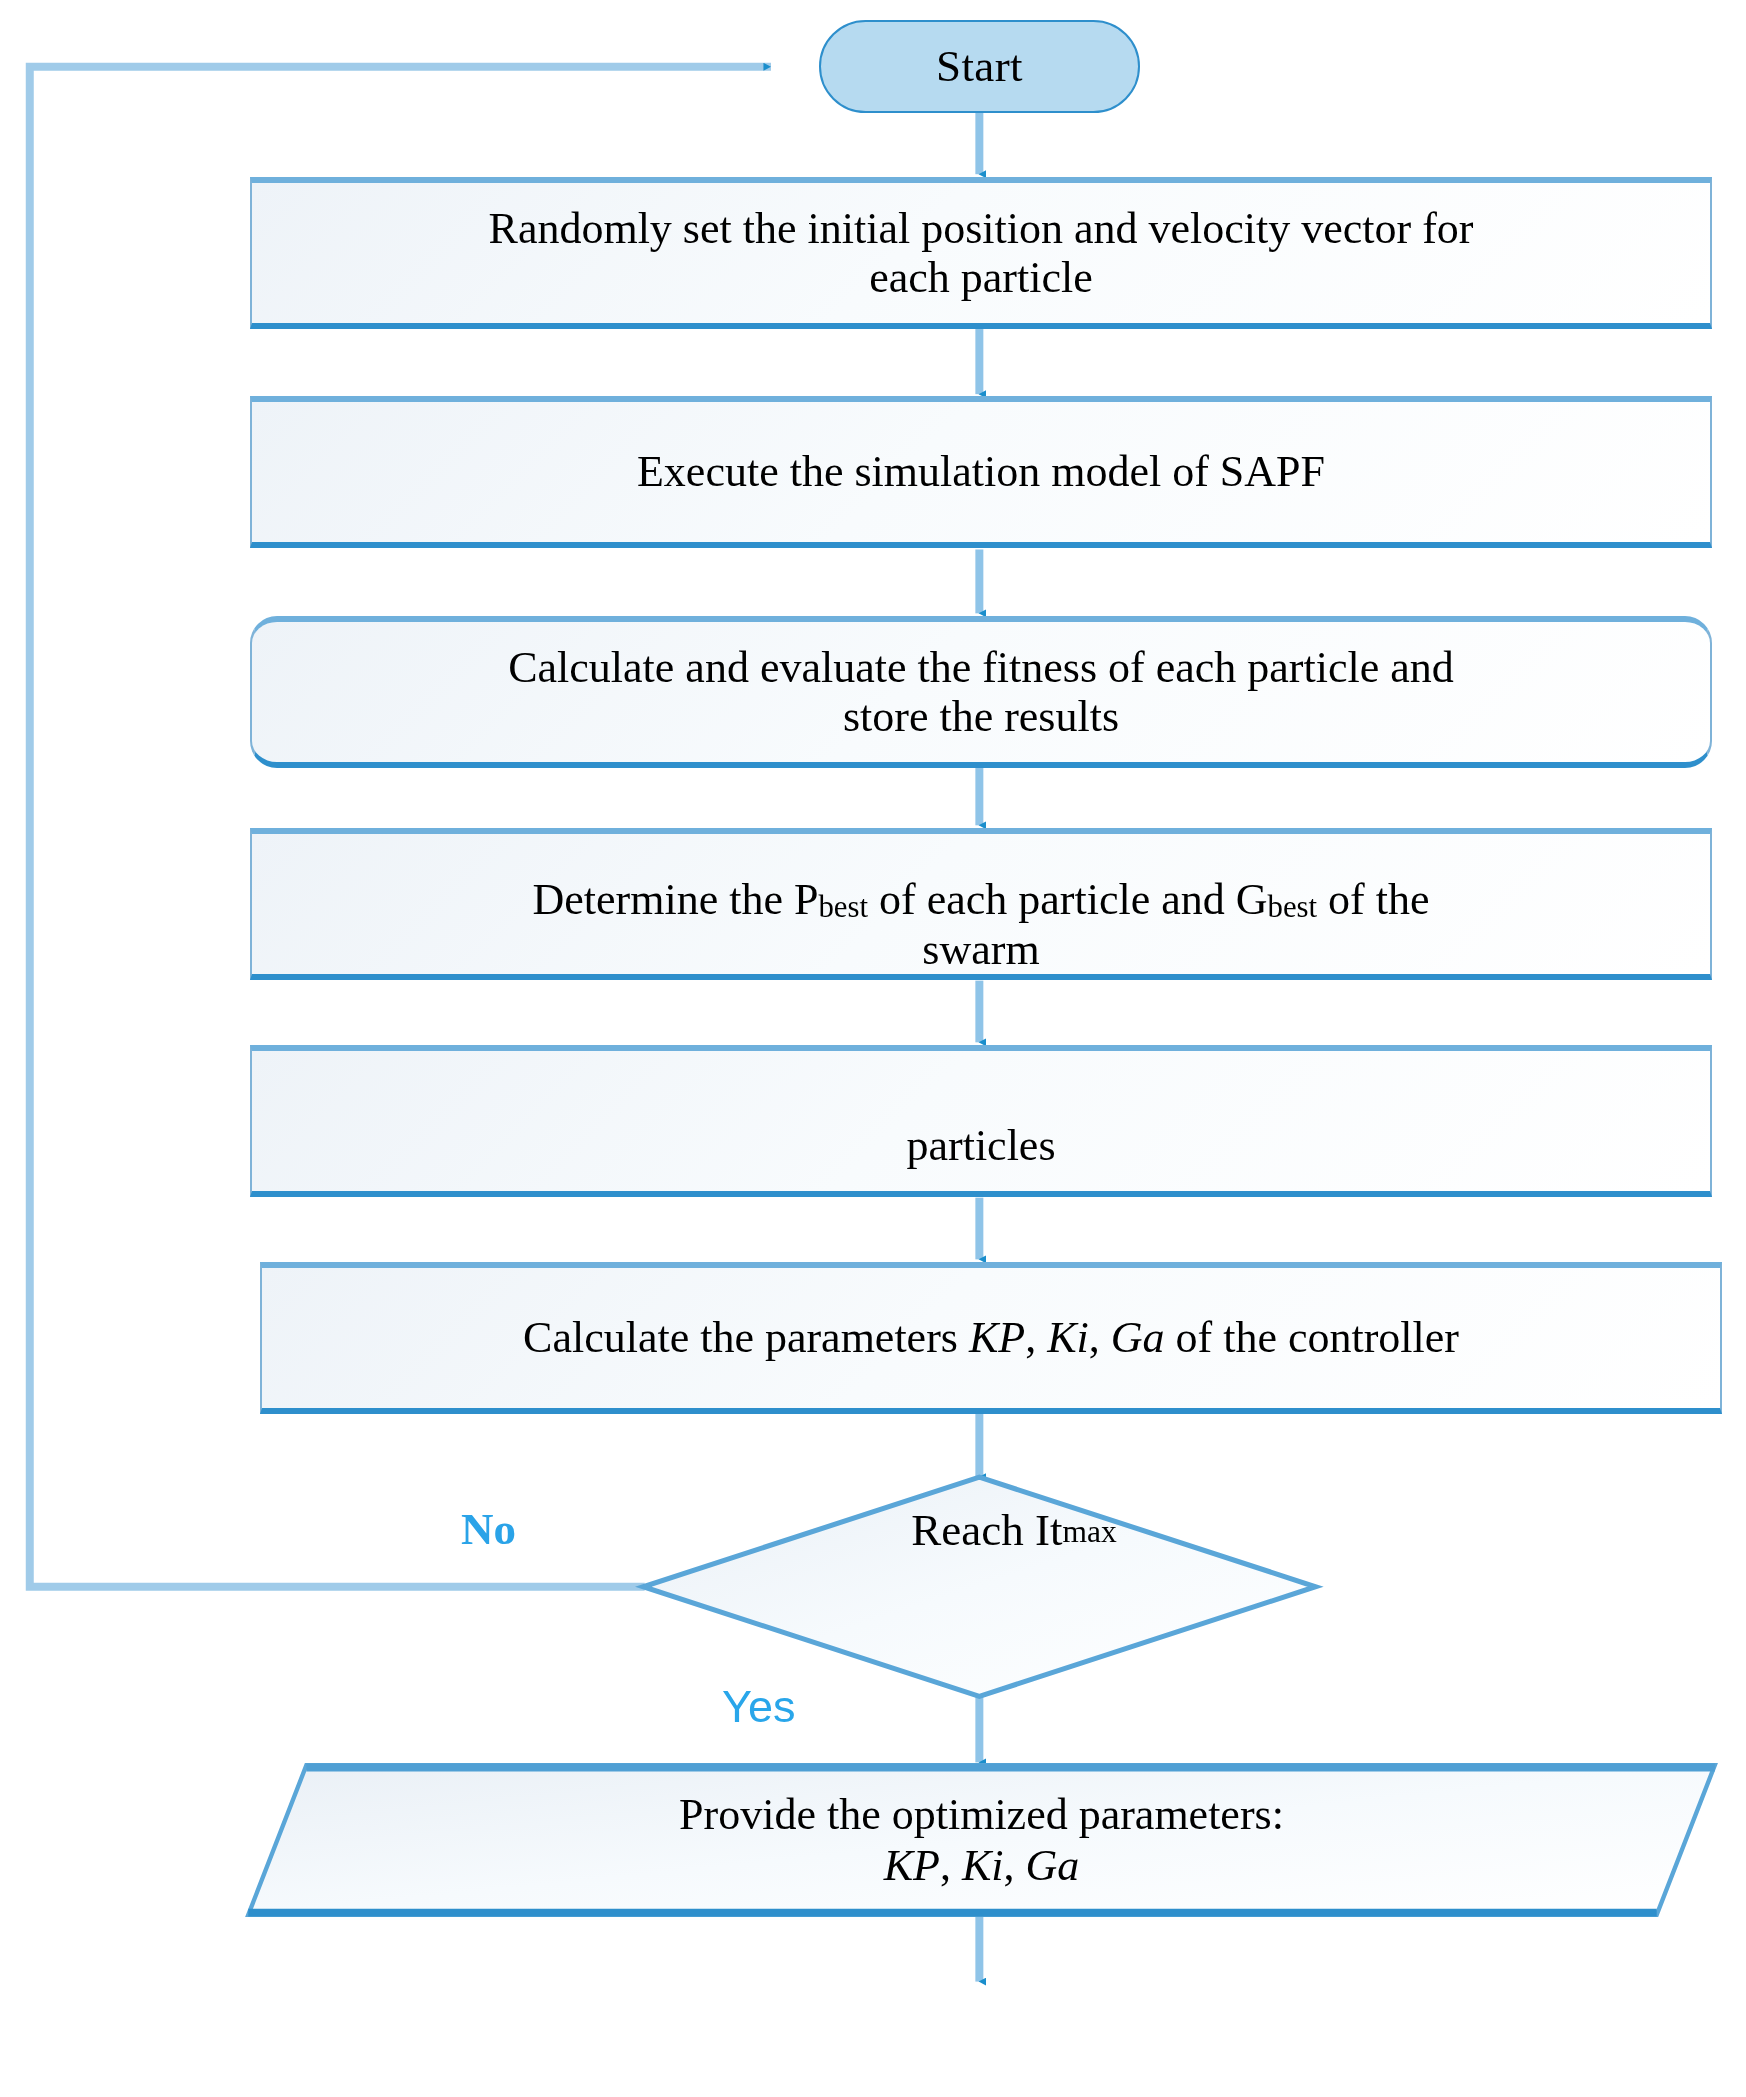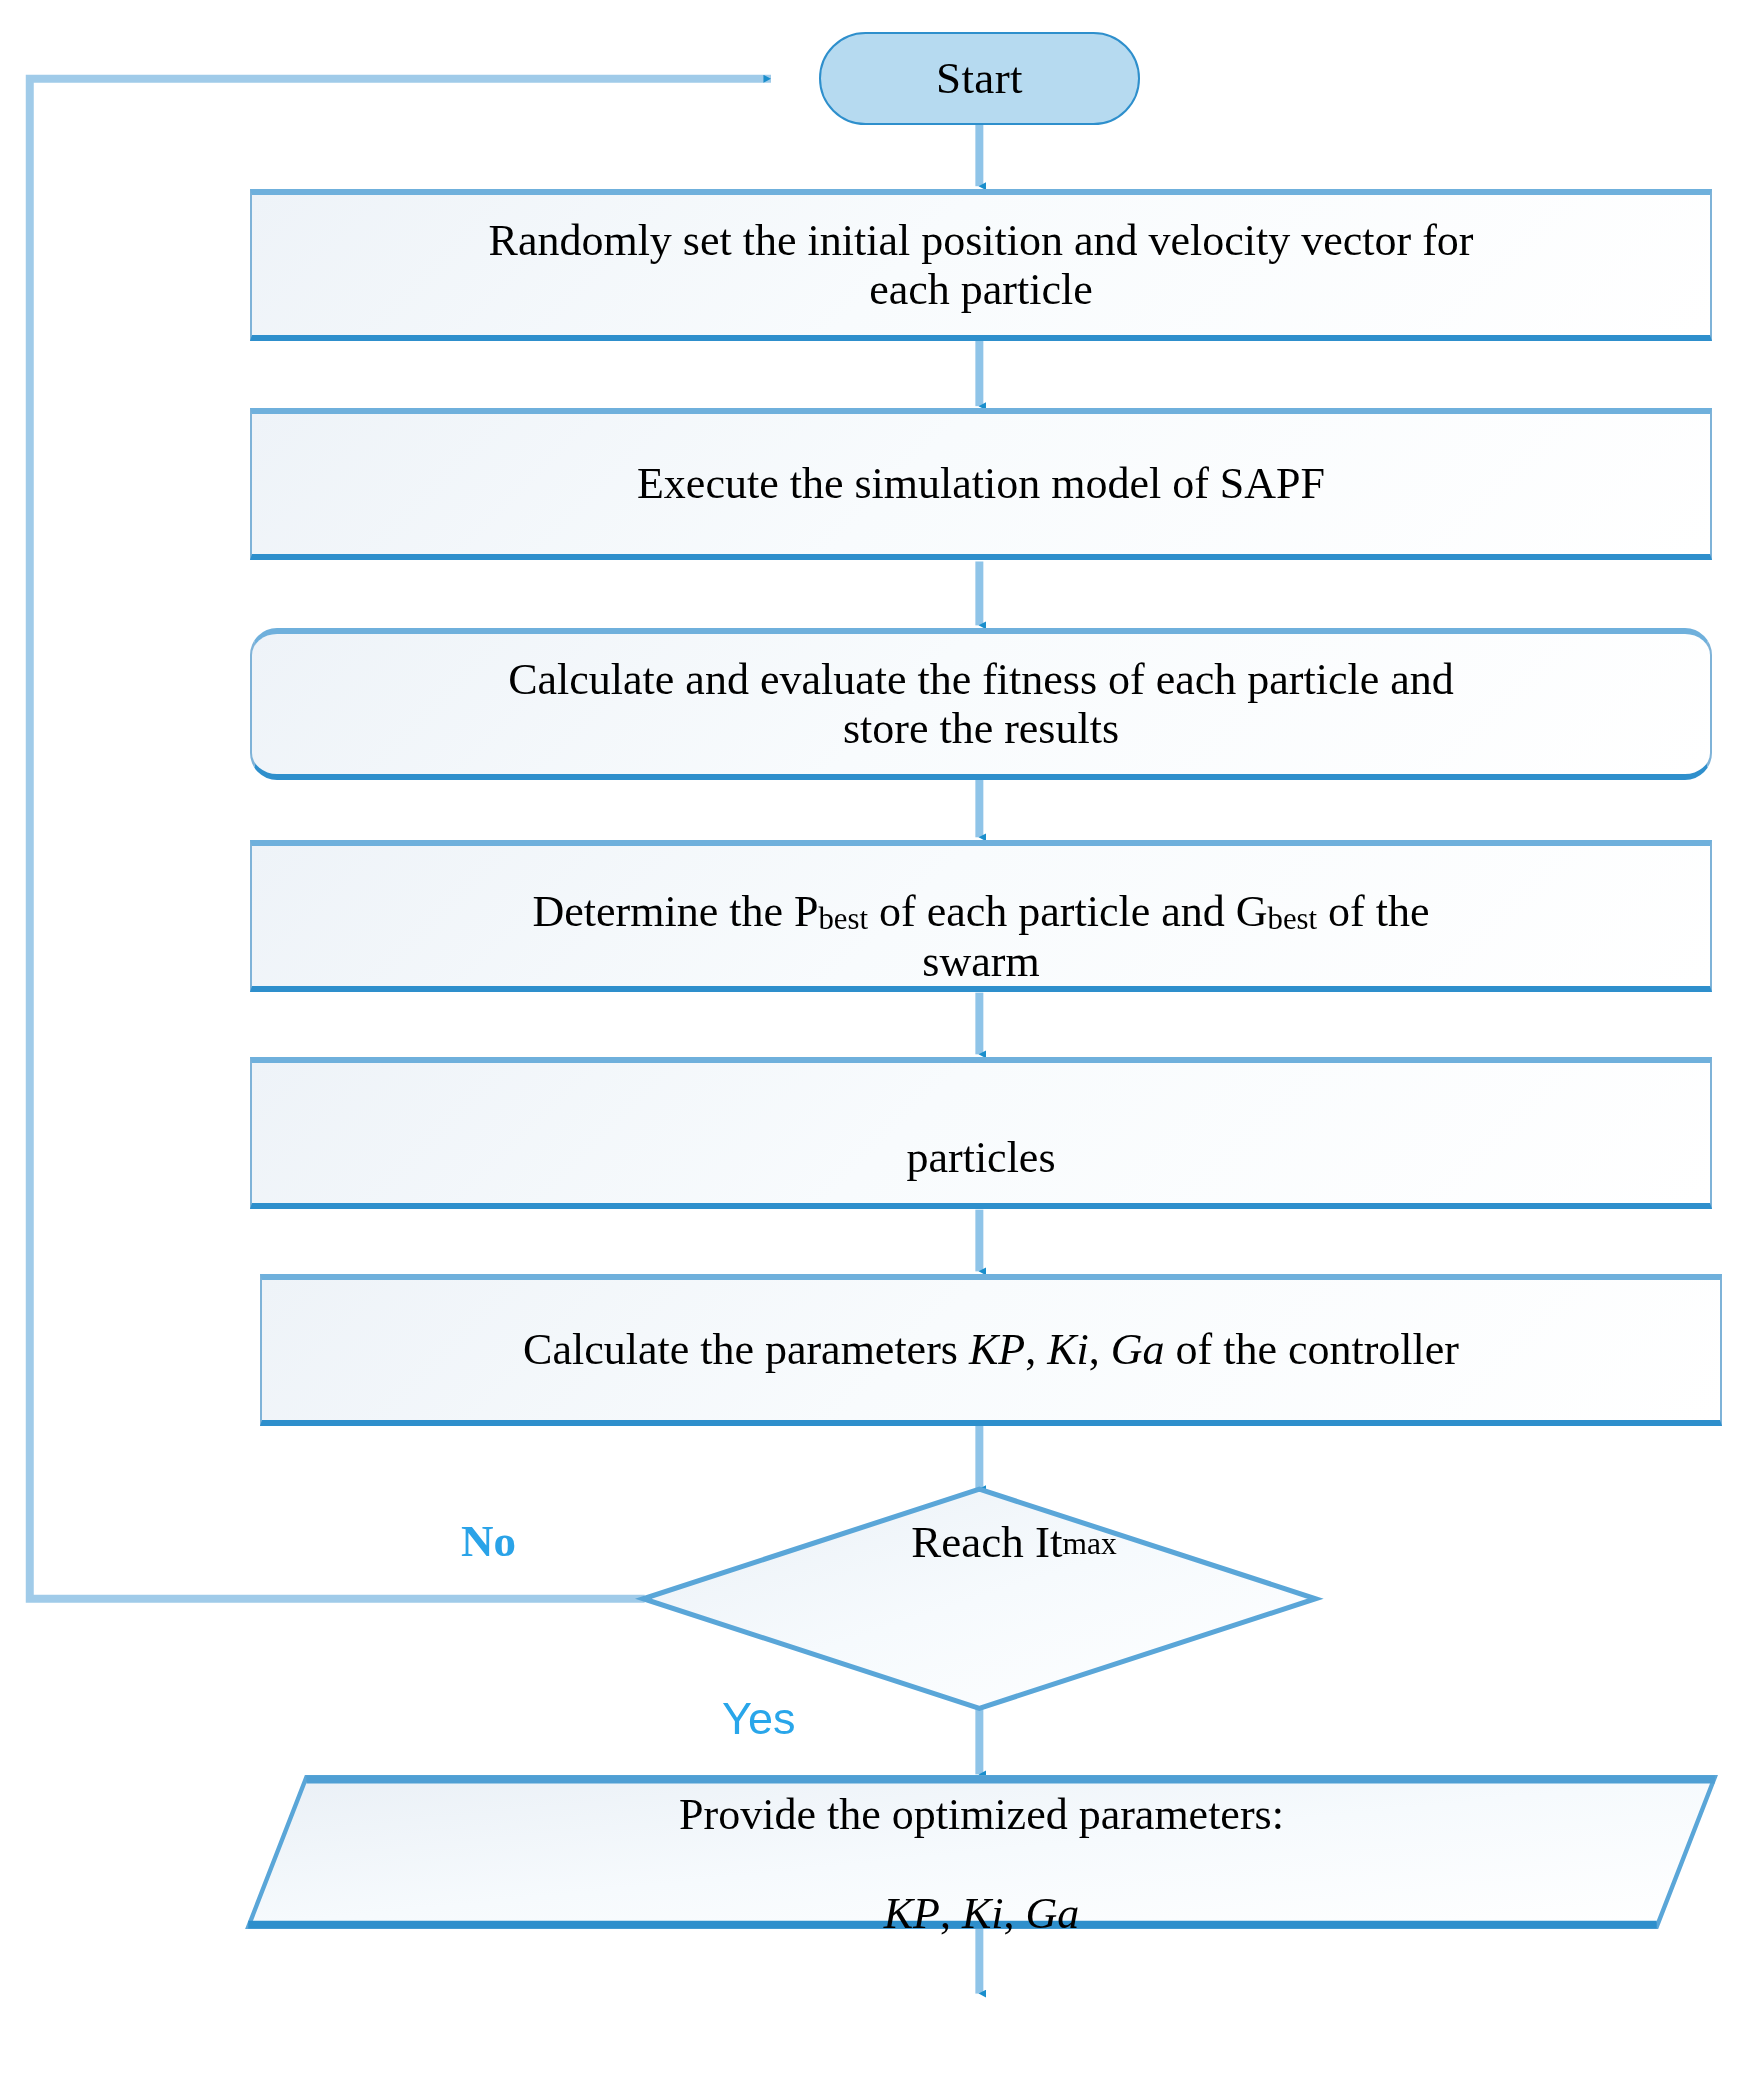--- a/index.html
+++ b/index.html
@@ -8,21 +8,20 @@
     height: 2097px;
     background: #ffffff;
     font-family: "Liberation Serif", "DejaVu Serif", serif;
     overflow: hidden;
   }
   #canvas {
     position: relative;
     width: 1746px;
     height: 1716px;
     background: #ffffff;
-    margin-top: 12px;
   }
   .svg-layer {
     position: absolute;
     left: 0; top: 0;
     width: 1746px;
     height: 2097px;
   }
 
   
   .pill {
@@ -79,26 +78,26 @@
     color: #000000;
     font-size: 45px;
     padding-left: 70px;
     pointer-events: none;
   }
 
   
   .para-wrap { position: absolute; }
   .para-label {
     position: absolute;
-    left: 0; top: 12px;
+    left: 0; top: 0;
     width: 100%; height: 100%;
     display: flex;
     flex-direction: column;
     align-items: center;
-    justify-content: space-between;
+    justify-content: center;
     color: #000000;
     font-size: 44px;
     line-height: 1.15;
     text-align: center;
   }
 
   
   .edge-label {
     position: absolute;
     color: #2aa3e8;

